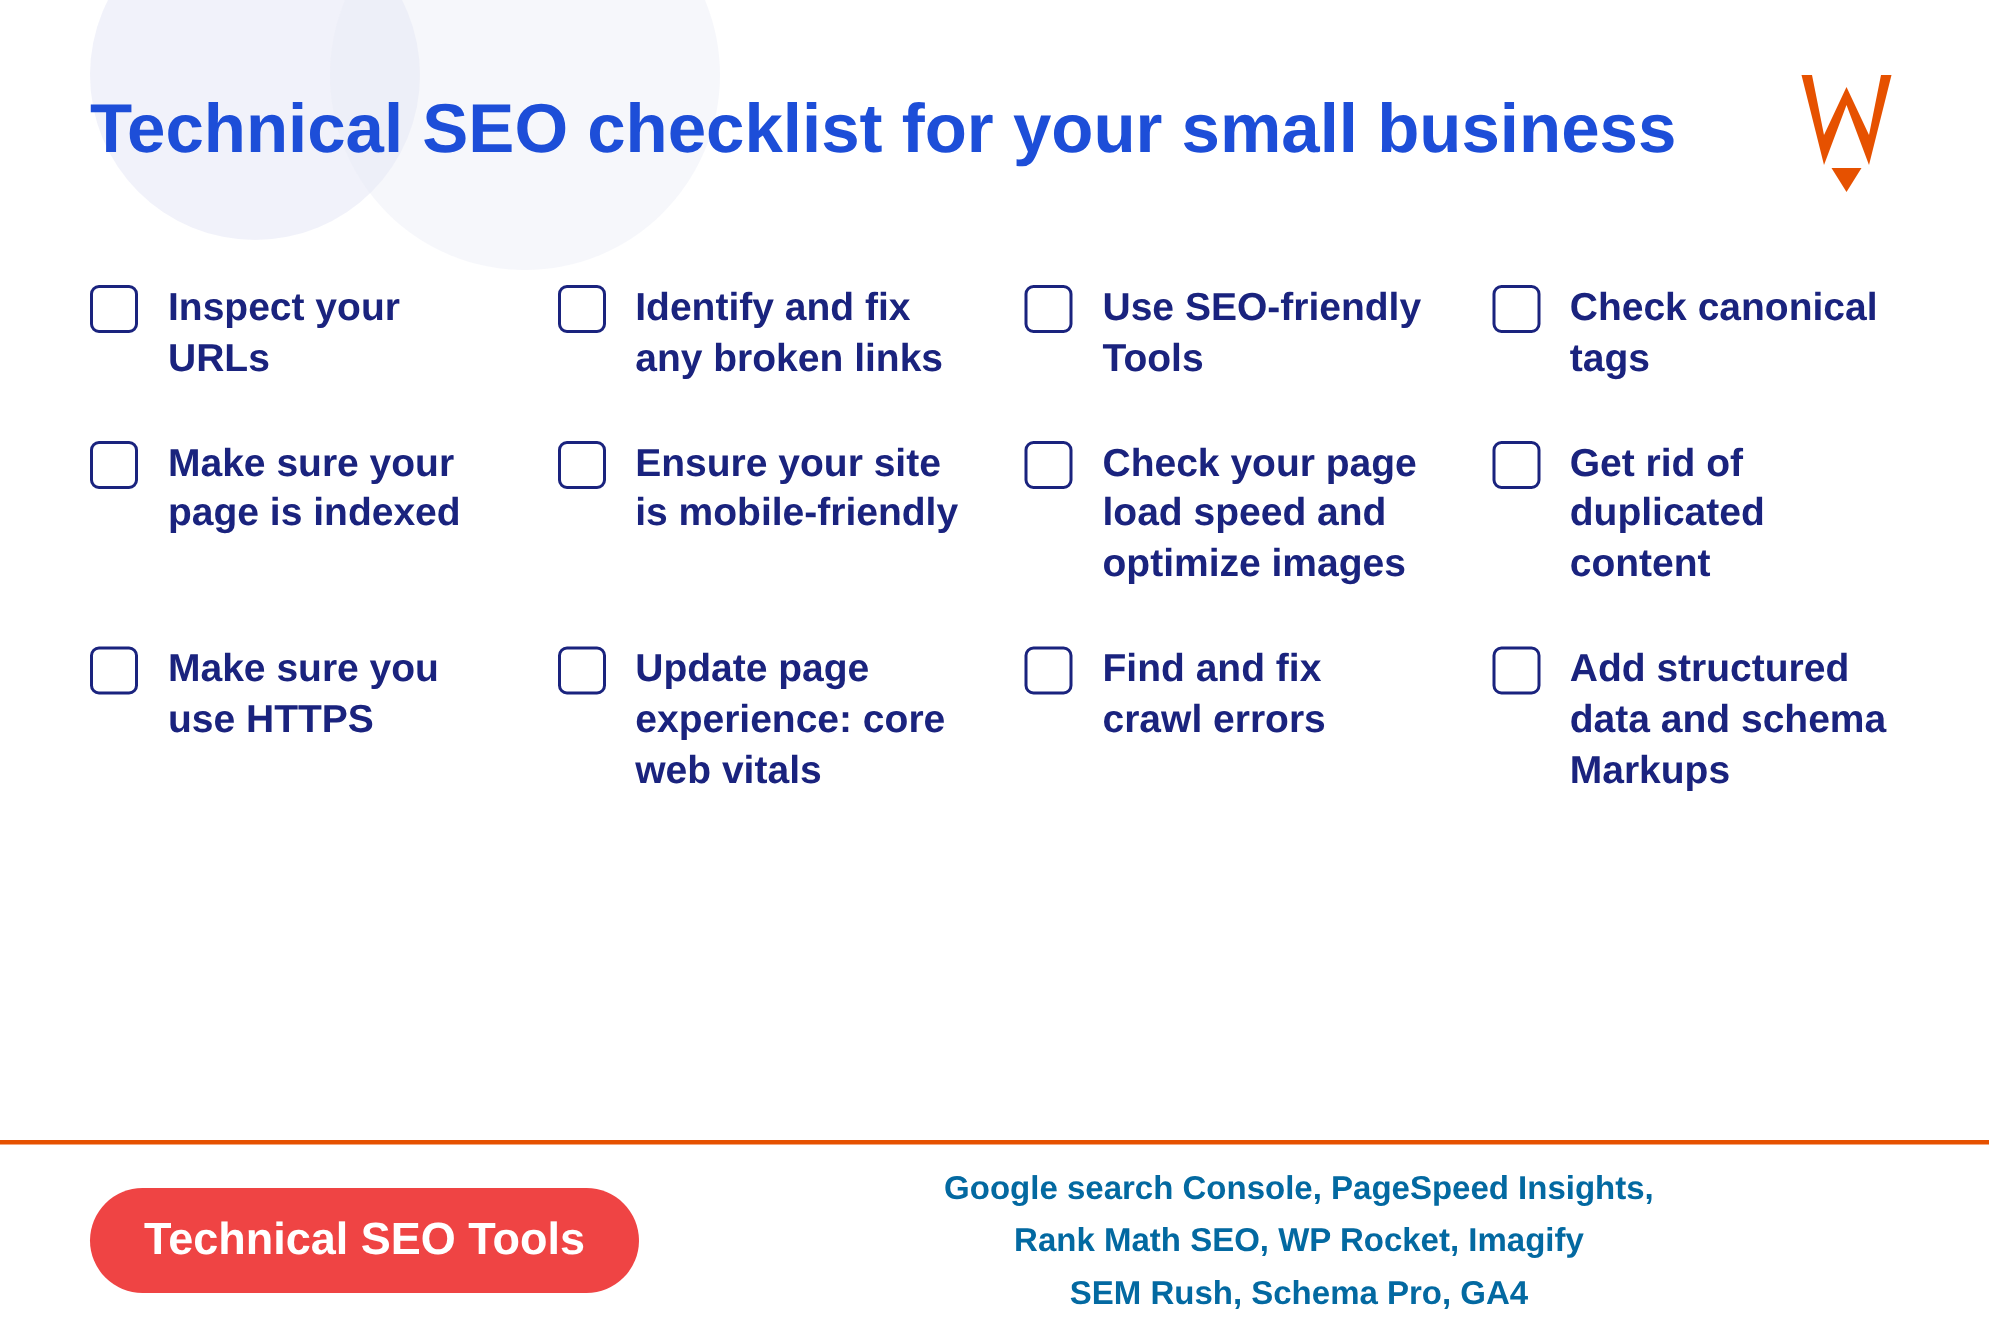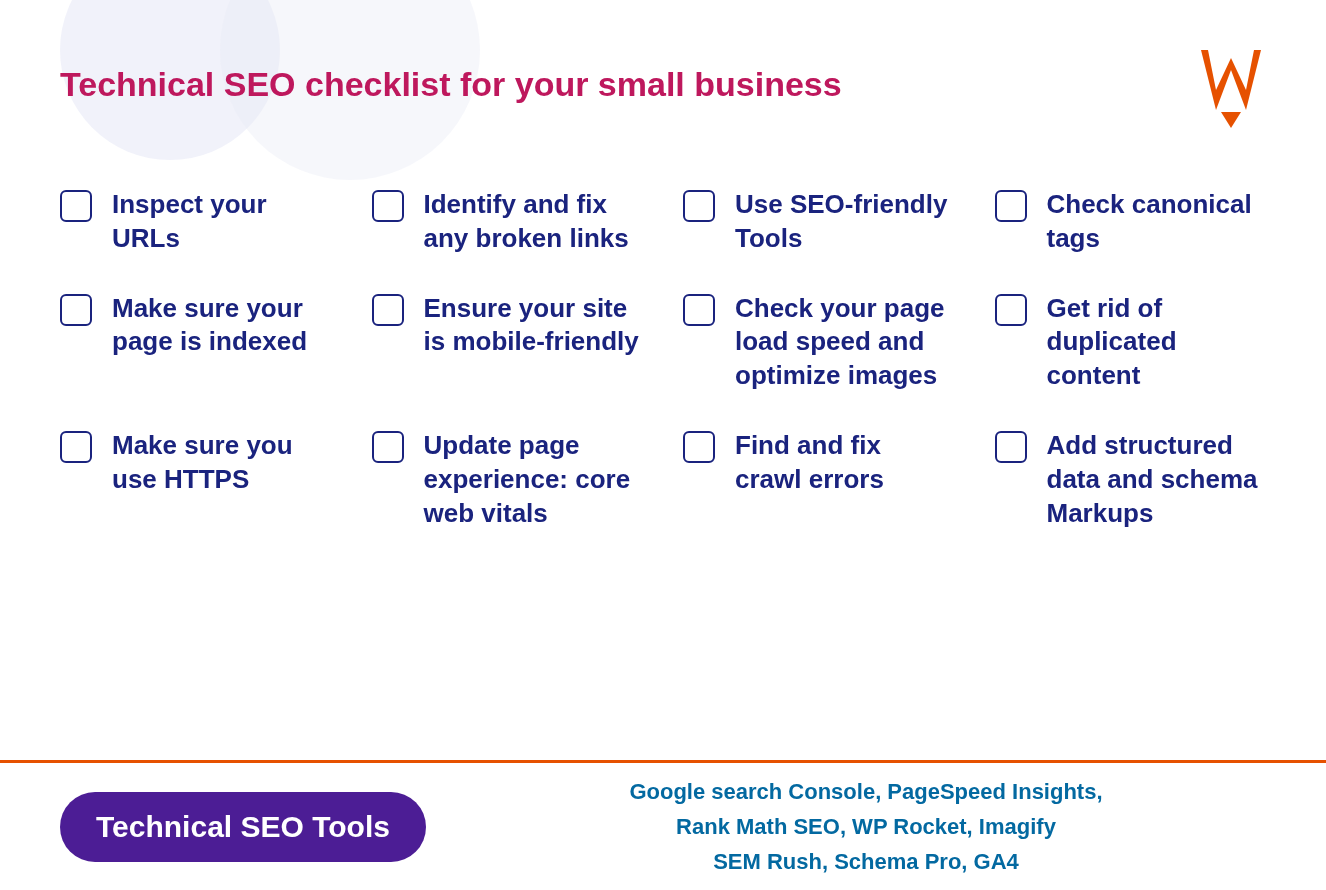--- a/index.html
+++ b/index.html
@@ -47,23 +47,23 @@
     }
 
     .header-area {
       display: flex;
       align-items: center;
       justify-content: space-between;
       margin-bottom: 40px;
     }
 
     .page-title {
-      font-size: 34px;
+      font-size: 46px;
       font-weight: 900;
-      color: #be185d;
+      color: #1d4ed8;
       line-height: 1.15;
     }
 
     
     .logo-icon {
       flex-shrink: 0;
       width: 70px;
       height: 90px;
     }
 
@@ -109,21 +109,21 @@
       height: 130px;
       border-top: 3px solid #e65100;
       display: flex;
       align-items: center;
       background: #ffffff;
       padding: 0 60px;
       gap: 40px;
     }
 
     .tools-badge {
-      background: #4c1d95;
+      background: #ef4444;
       border-radius: 40px;
       padding: 18px 36px;
       white-space: nowrap;
       flex-shrink: 0;
     }
 
     .tools-badge-text {
       font-size: 30px;
       font-weight: 900;
       color: #ffffff;

